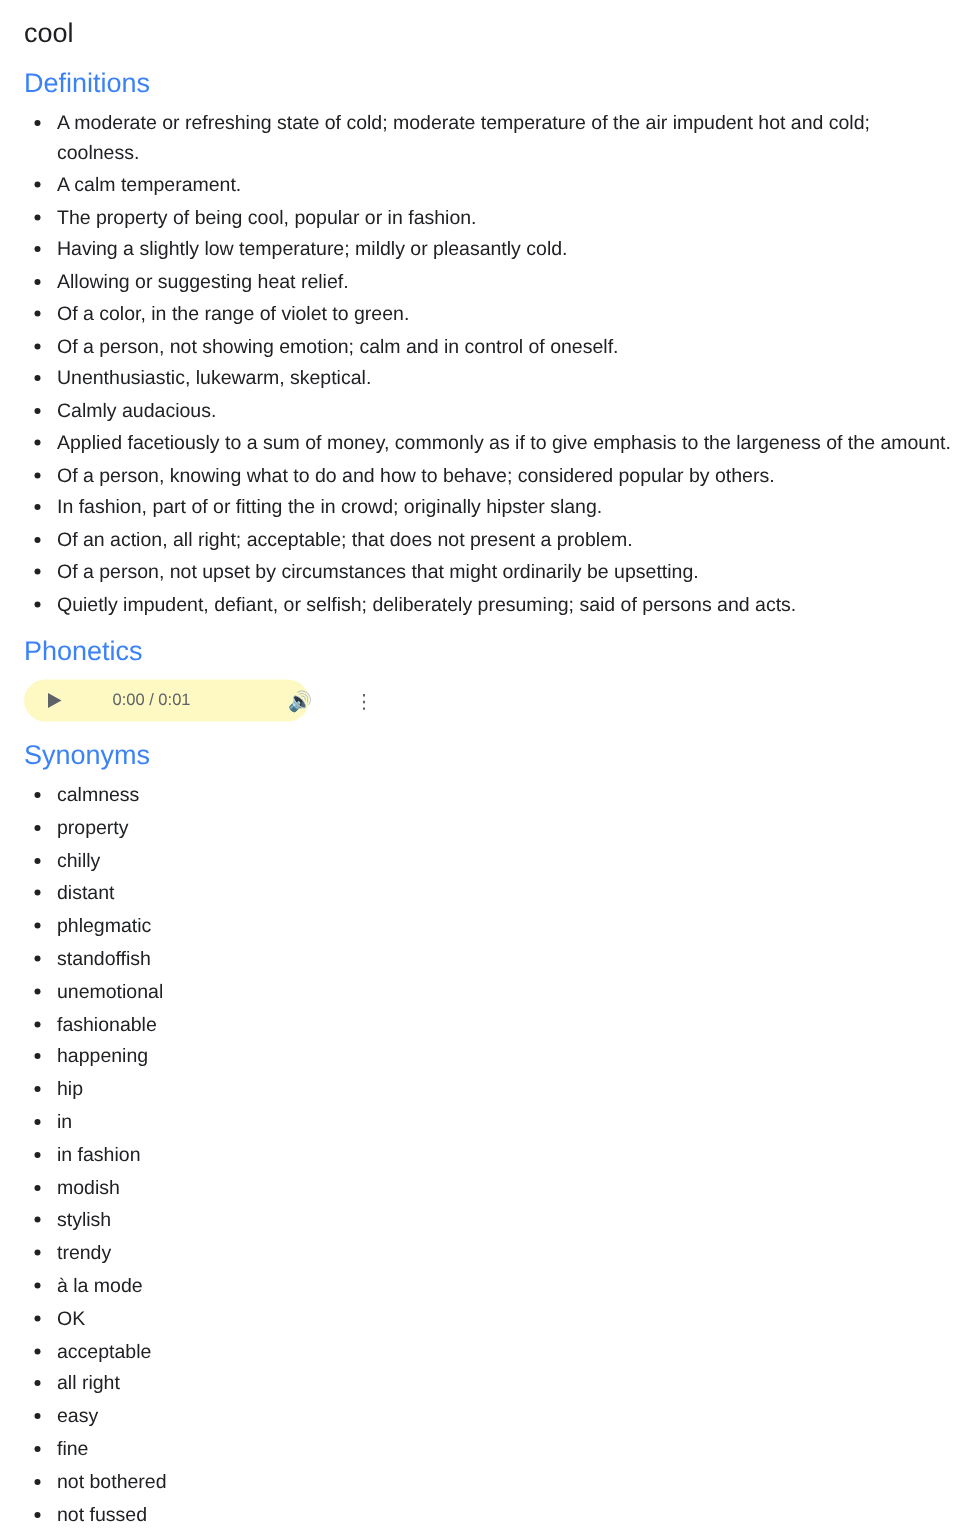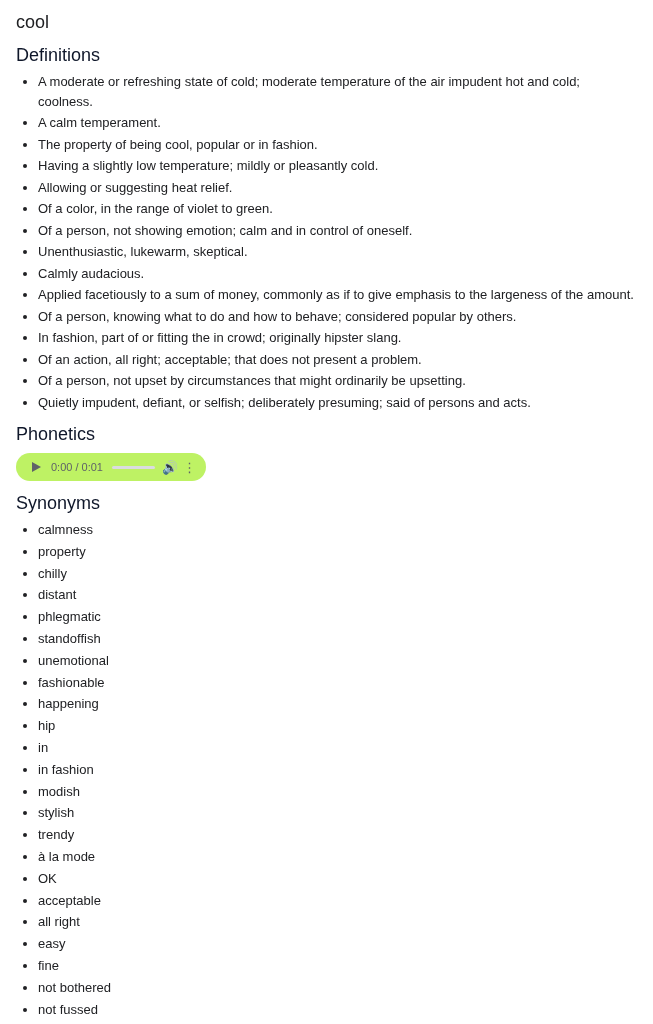--- a/index.html
+++ b/index.html
@@ -18,21 +18,21 @@
     }
     h1.word-title {
       font-size: 18px;
       font-weight: 400;
       color: #202124;
       margin-bottom: 4px;
     }
     h2.section-title {
       font-size: 18px;
       font-weight: 400;
-      color: #0f172a;
+      color: #3b82f6;
       margin-top: 12px;
       margin-bottom: 6px;
     }
     ul.definition-list {
       list-style: disc;
       padding-left: 22px;
       margin-bottom: 4px;
     }
     ul.definition-list li {
       font-size: 13px;
@@ -51,25 +51,26 @@
       margin-bottom: 1px;
       line-height: 1.6;
     }
     .phonetics-section {
       margin-top: 8px;
       margin-bottom: 4px;
     }
     .audio-player {
       display: flex;
       align-items: center;
-      background: #bef264;
+      background: #fef9c3;
       border-radius: 20px;
       padding: 4px 10px;
       width: 190px;
       margin-bottom: 4px;
+      gap: 24px;
     }
     .play-btn {
       width: 20px;
       height: 20px;
       display: flex;
       align-items: center;
       justify-content: center;
       cursor: pointer;
       flex-shrink: 0;
     }

